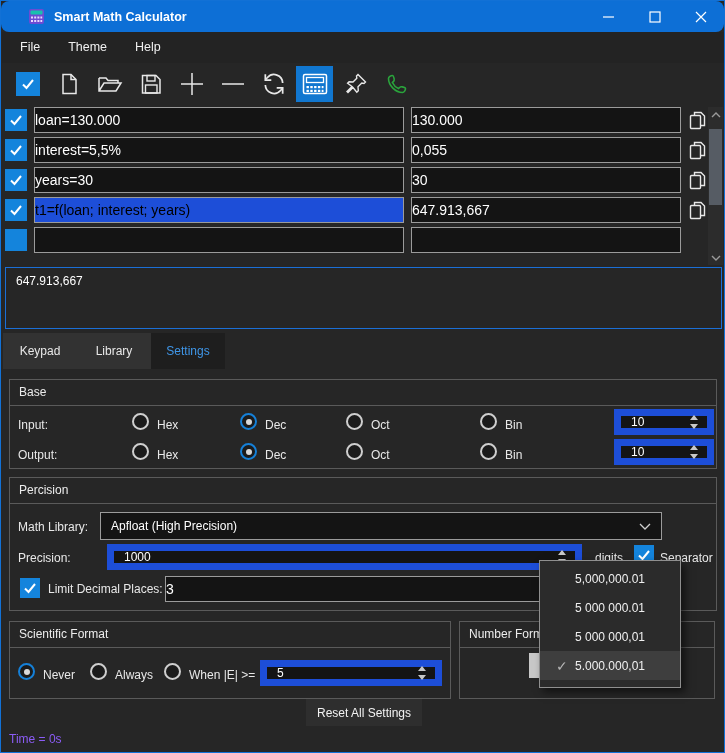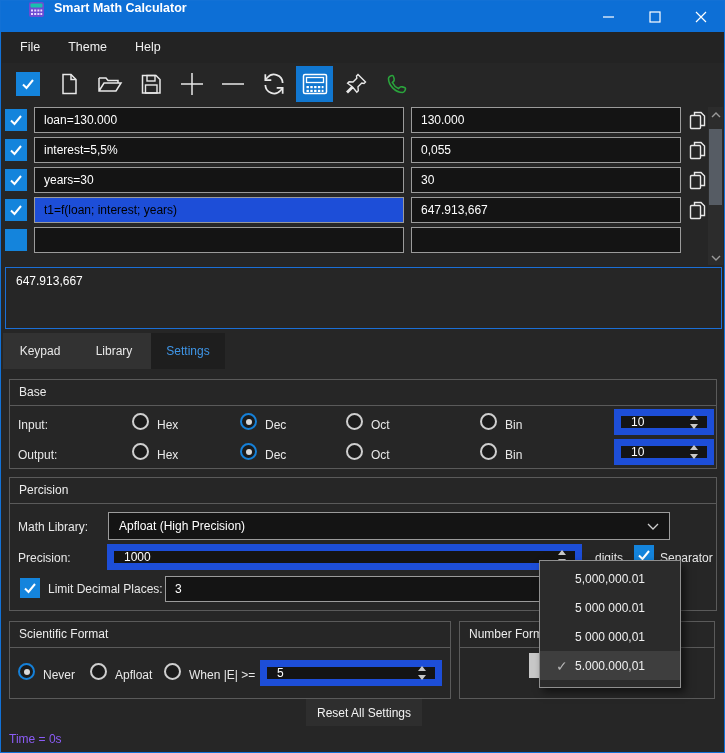--- a/index.html
+++ b/index.html
@@ -4,21 +4,21 @@
 <style>
   * { margin:0; padding:0; box-sizing:border-box; }
   html,body { background:#111; }
   body { font-family:"Liberation Sans", sans-serif; }
   #window {
     position:relative; width:725px; height:753px; background:#262626;
     border:1px solid #1271d6; overflow:hidden; color:#e8e8e8; font-size:12px;
   }
   
   .titlebar { position:absolute; left:0; top:0; width:100%; height:31px;
-    background:#0d6fd6; display:flex; align-items:flex-start; }
+    background:#0d6fd6; display:flex; align-items:center;border-radius:8px; }
   .titlebar .appicon { margin-left:27px; width:17px; height:17px; flex:0 0 auto; }
   .titlebar .title { margin-left:9px; color:#fff; font-size:12.5px; font-weight:bold; }
   .wincontrols { margin-left:auto; display:flex; height:100%; }
   .wincontrols .wbtn { width:46px; height:100%; display:flex; align-items:center; justify-content:center; }
   
   .menubar { position:absolute; left:1px; top:31px; width:723px; height:31px;
     background:#232323; display:flex; align-items:center; padding-left:4px; }
   .menubar .mitem { padding:0 14px; line-height:31px; color:#f0f0f0; font-size:12.5px; }
   
   .toolbar { position:absolute; left:1px; top:62px; width:723px; height:42px;
@@ -26,21 +26,21 @@
   .tbtn { width:41px; height:36px; display:flex; align-items:center; justify-content:center; }
   .tbtn.active { width:37px; height:36px; background:#1177d0; margin:0 2px; }
   .cb { width:22px; height:22px; background:#1484dc; display:flex; align-items:center; justify-content:center; flex:0 0 auto; }
   .cb svg { width:16px; height:16px; }
   .cb.big { width:24px; height:24px; }
   
   .rows { position:absolute; left:4px; top:106px; width:703px; height:158px; overflow:hidden; }
   .crow { display:flex; align-items:center; height:26px; margin-bottom:4px; }
   .crow .cb { margin-right:7px; width:22px; height:22px; }
   .field { background:#141414; border:1px solid #9b9b9b; height:26px; color:#fff;
-    display:flex; align-items:center; padding:0 9px; font-size:12px; }
+    display:flex; align-items:center; padding:0 0; font-size:14px; }
   .crow .expr { flex:1; }
   .crow .expr.focused { background:#1d4ed8; color:#000; }
   .crow .res { width:270px; margin-left:7px; }
   .copybtn { width:22px; height:24px; margin-left:5px; display:flex; align-items:center; justify-content:center; flex:0 0 auto; }
   
   .vscroll { position:absolute; left:707px; top:106px; width:15px; height:158px; background:#2c2c2c; }
   .vscroll .arr { position:absolute; left:0; width:15px; height:15px; display:flex; align-items:center; justify-content:center; }
   .vscroll .thumb { position:absolute; left:1px; top:22px; width:13px; height:76px; background:#565c64; }
   
   .resultbox { position:absolute; left:4px; top:266px; width:717px; height:62px;
@@ -330,21 +330,21 @@
       <span class="arrs">
           <span class="tri-up"></span>
           <span class="tri-dn"></span>
         </span>
     </div>
   </div>
 
   <div class="group" style="left:8px; top:476px; width:708px; height:134px;">
     <div class="ghead">Percision</div>
     <span class="lbl" style="left:8px; top:40px;">Math Library:</span>
-    <div class="combo" style="left:98px; top:34px; width:562px;">
+    <div class="combo" style="left:90px; top:34px; width:562px;">
       <span class="cval">Apfloat (High Precision)</span>
       <svg width="12" height="7" viewBox="0 0 12 7">
           <polyline points="1,1 6,6 11,1" fill="none" stroke="#cfcfcf" stroke-width="1.3"></polyline>
         </svg>
     </div>
     <span class="lbl" style="left:8px; top:71px;">Precision:</span>
     <div class="spin" style="left:97px; top:66px; width:475px;">
       <span class="sval">1000</span>
       <span class="arrs">
           <span class="tri-up"></span>
@@ -365,21 +365,21 @@
       </span>
     <span class="lbl" style="left:38px; top:102px;">Limit Decimal Places:</span>
     <div class="field" style="position:absolute; left:155px; top:98px; width:377px;">3</div>
   </div>
 
   <div class="group" style="left:8px; top:620px; width:442px; height:78px;">
     <div class="ghead">Scientific Format</div>
     <span class="radio sel" style="left:8px; top:41px;"></span>
     <span class="lbl" style="left:33px; top:44px;">Never</span>
     <span class="radio" style="left:80px; top:41px;"></span>
-    <span class="lbl" style="left:105px; top:44px;">Apfloat</span>
+    <span class="lbl" style="left:105px; top:44px;">Always</span>
     <span class="radio" style="left:154px; top:41px;"></span>
     <span class="lbl" style="left:179px; top:44px;">When |E| &gt;=</span>
     <div class="spin" style="left:250px; top:38px; width:182px;">
       <span class="sval">5</span>
       <span class="arrs">
           <span class="tri-up"></span>
           <span class="tri-dn"></span>
         </span>
     </div>
   </div>

